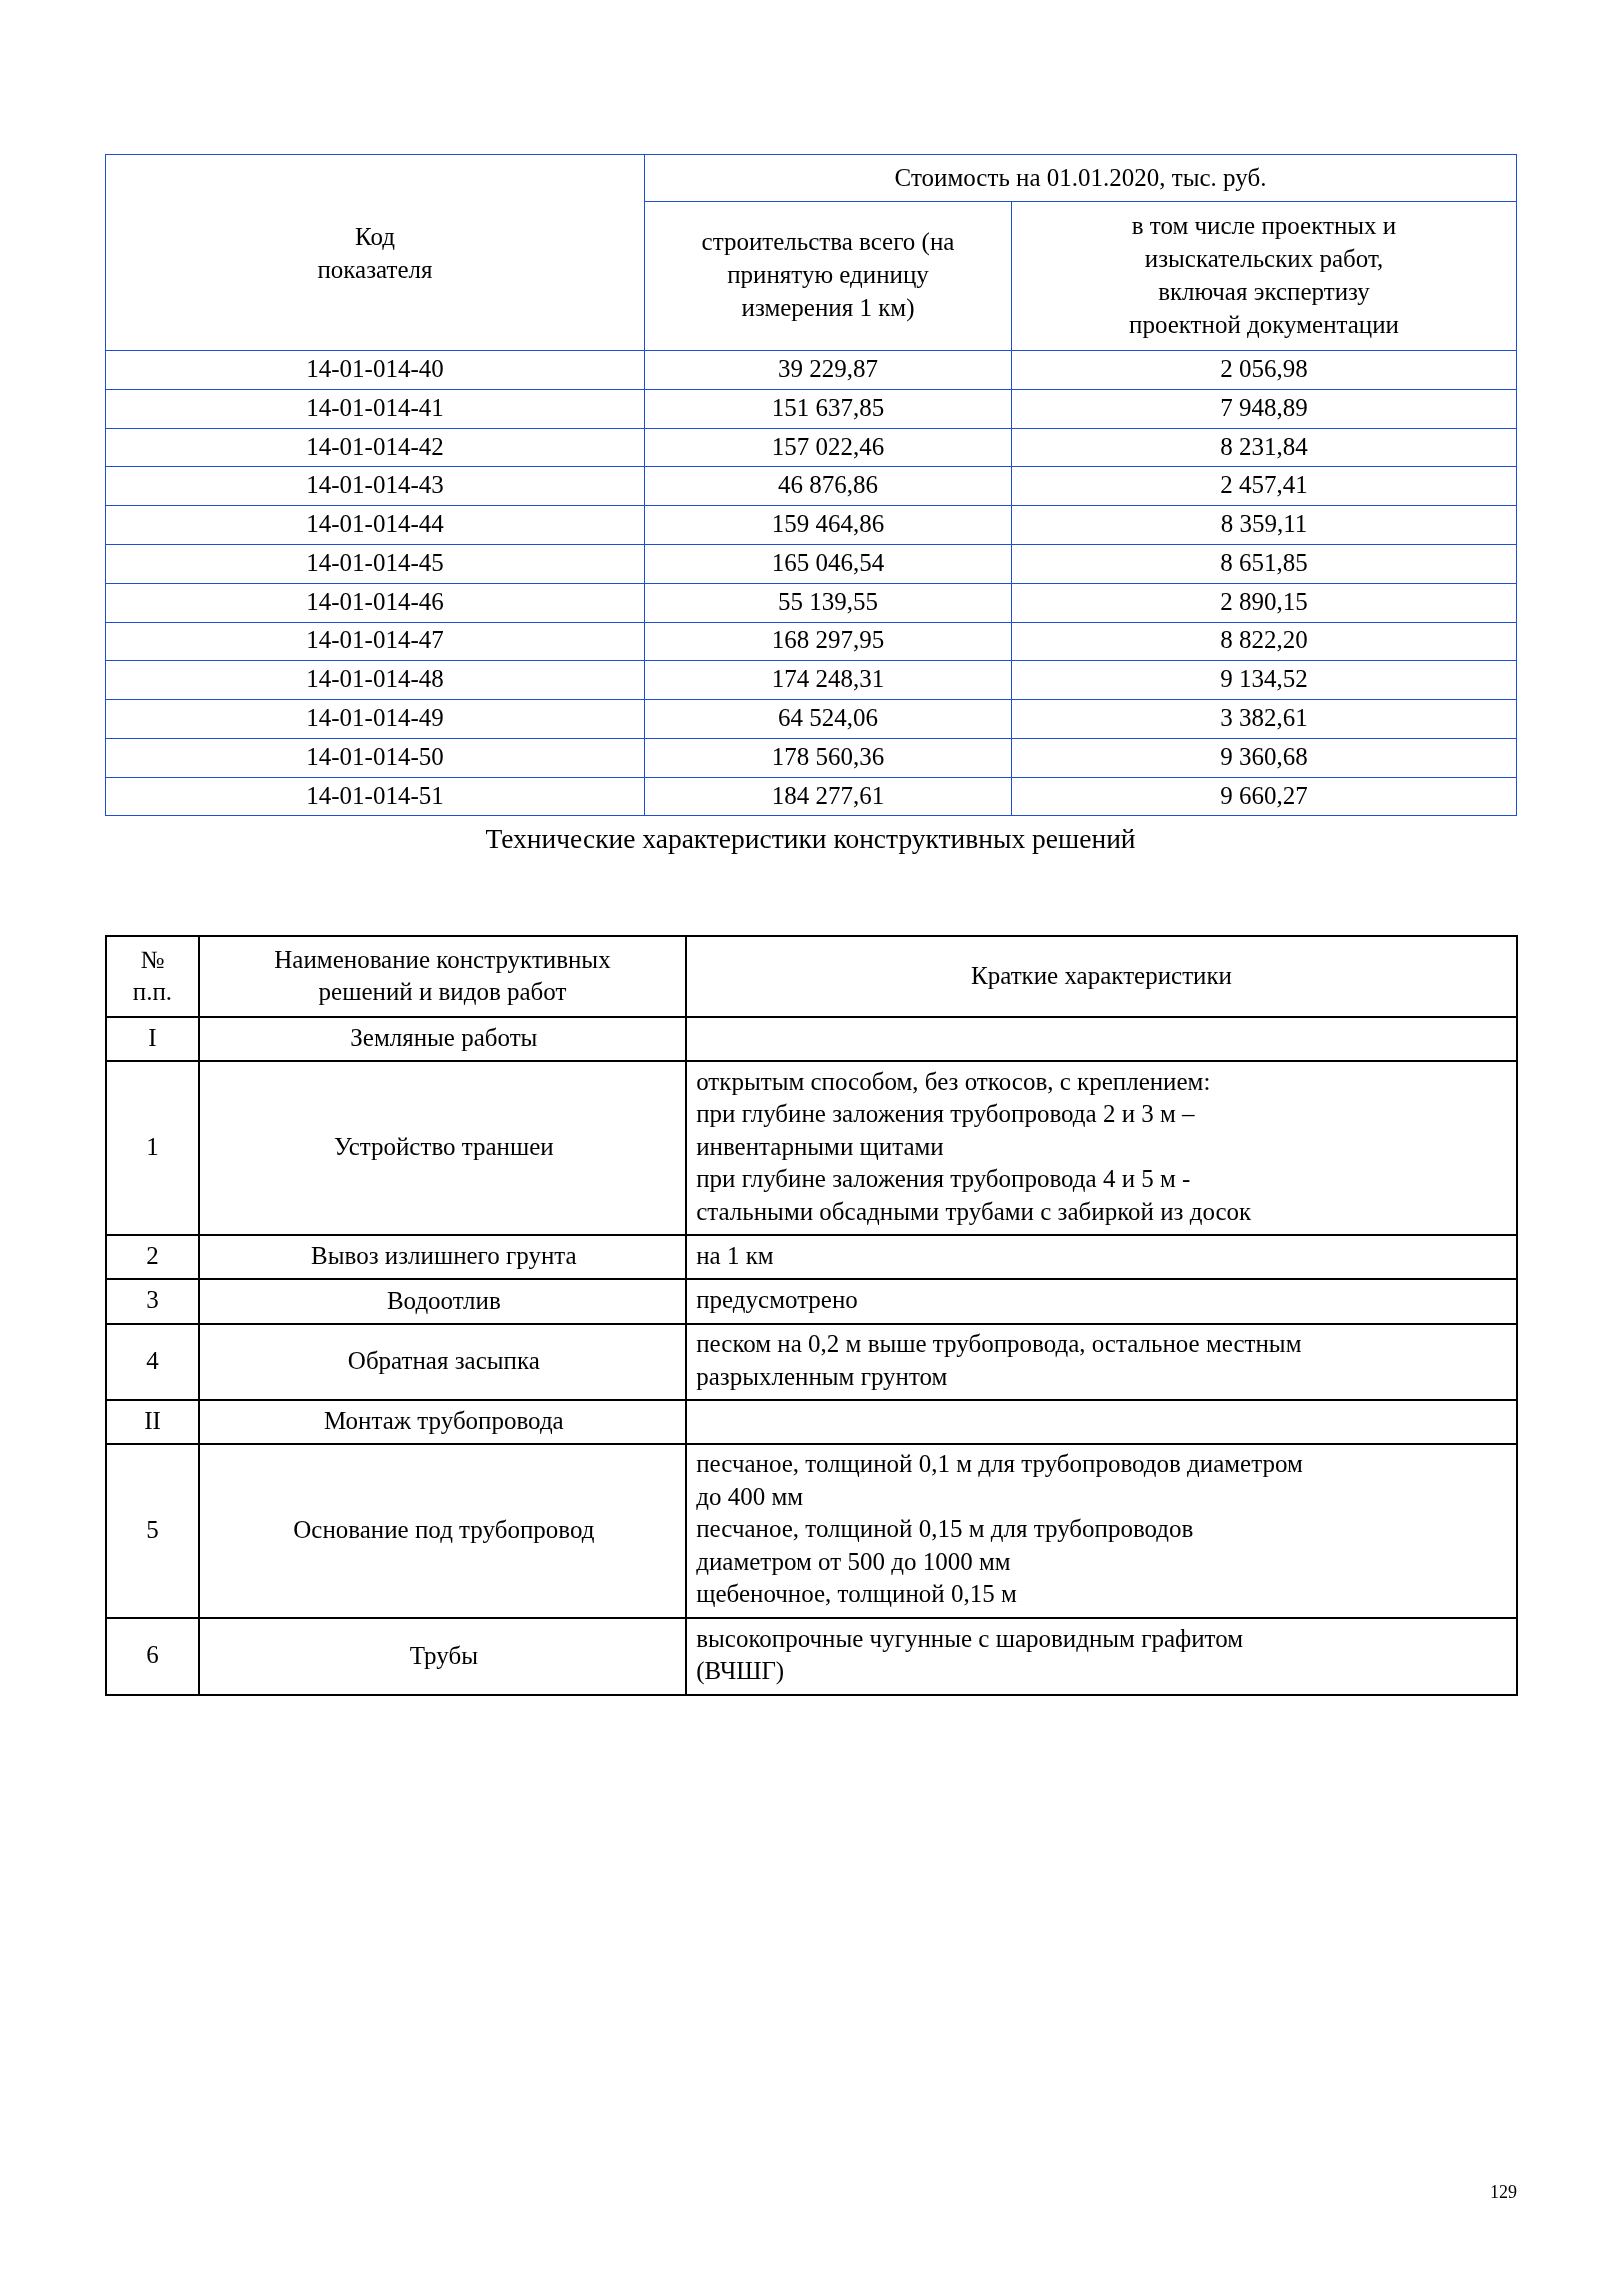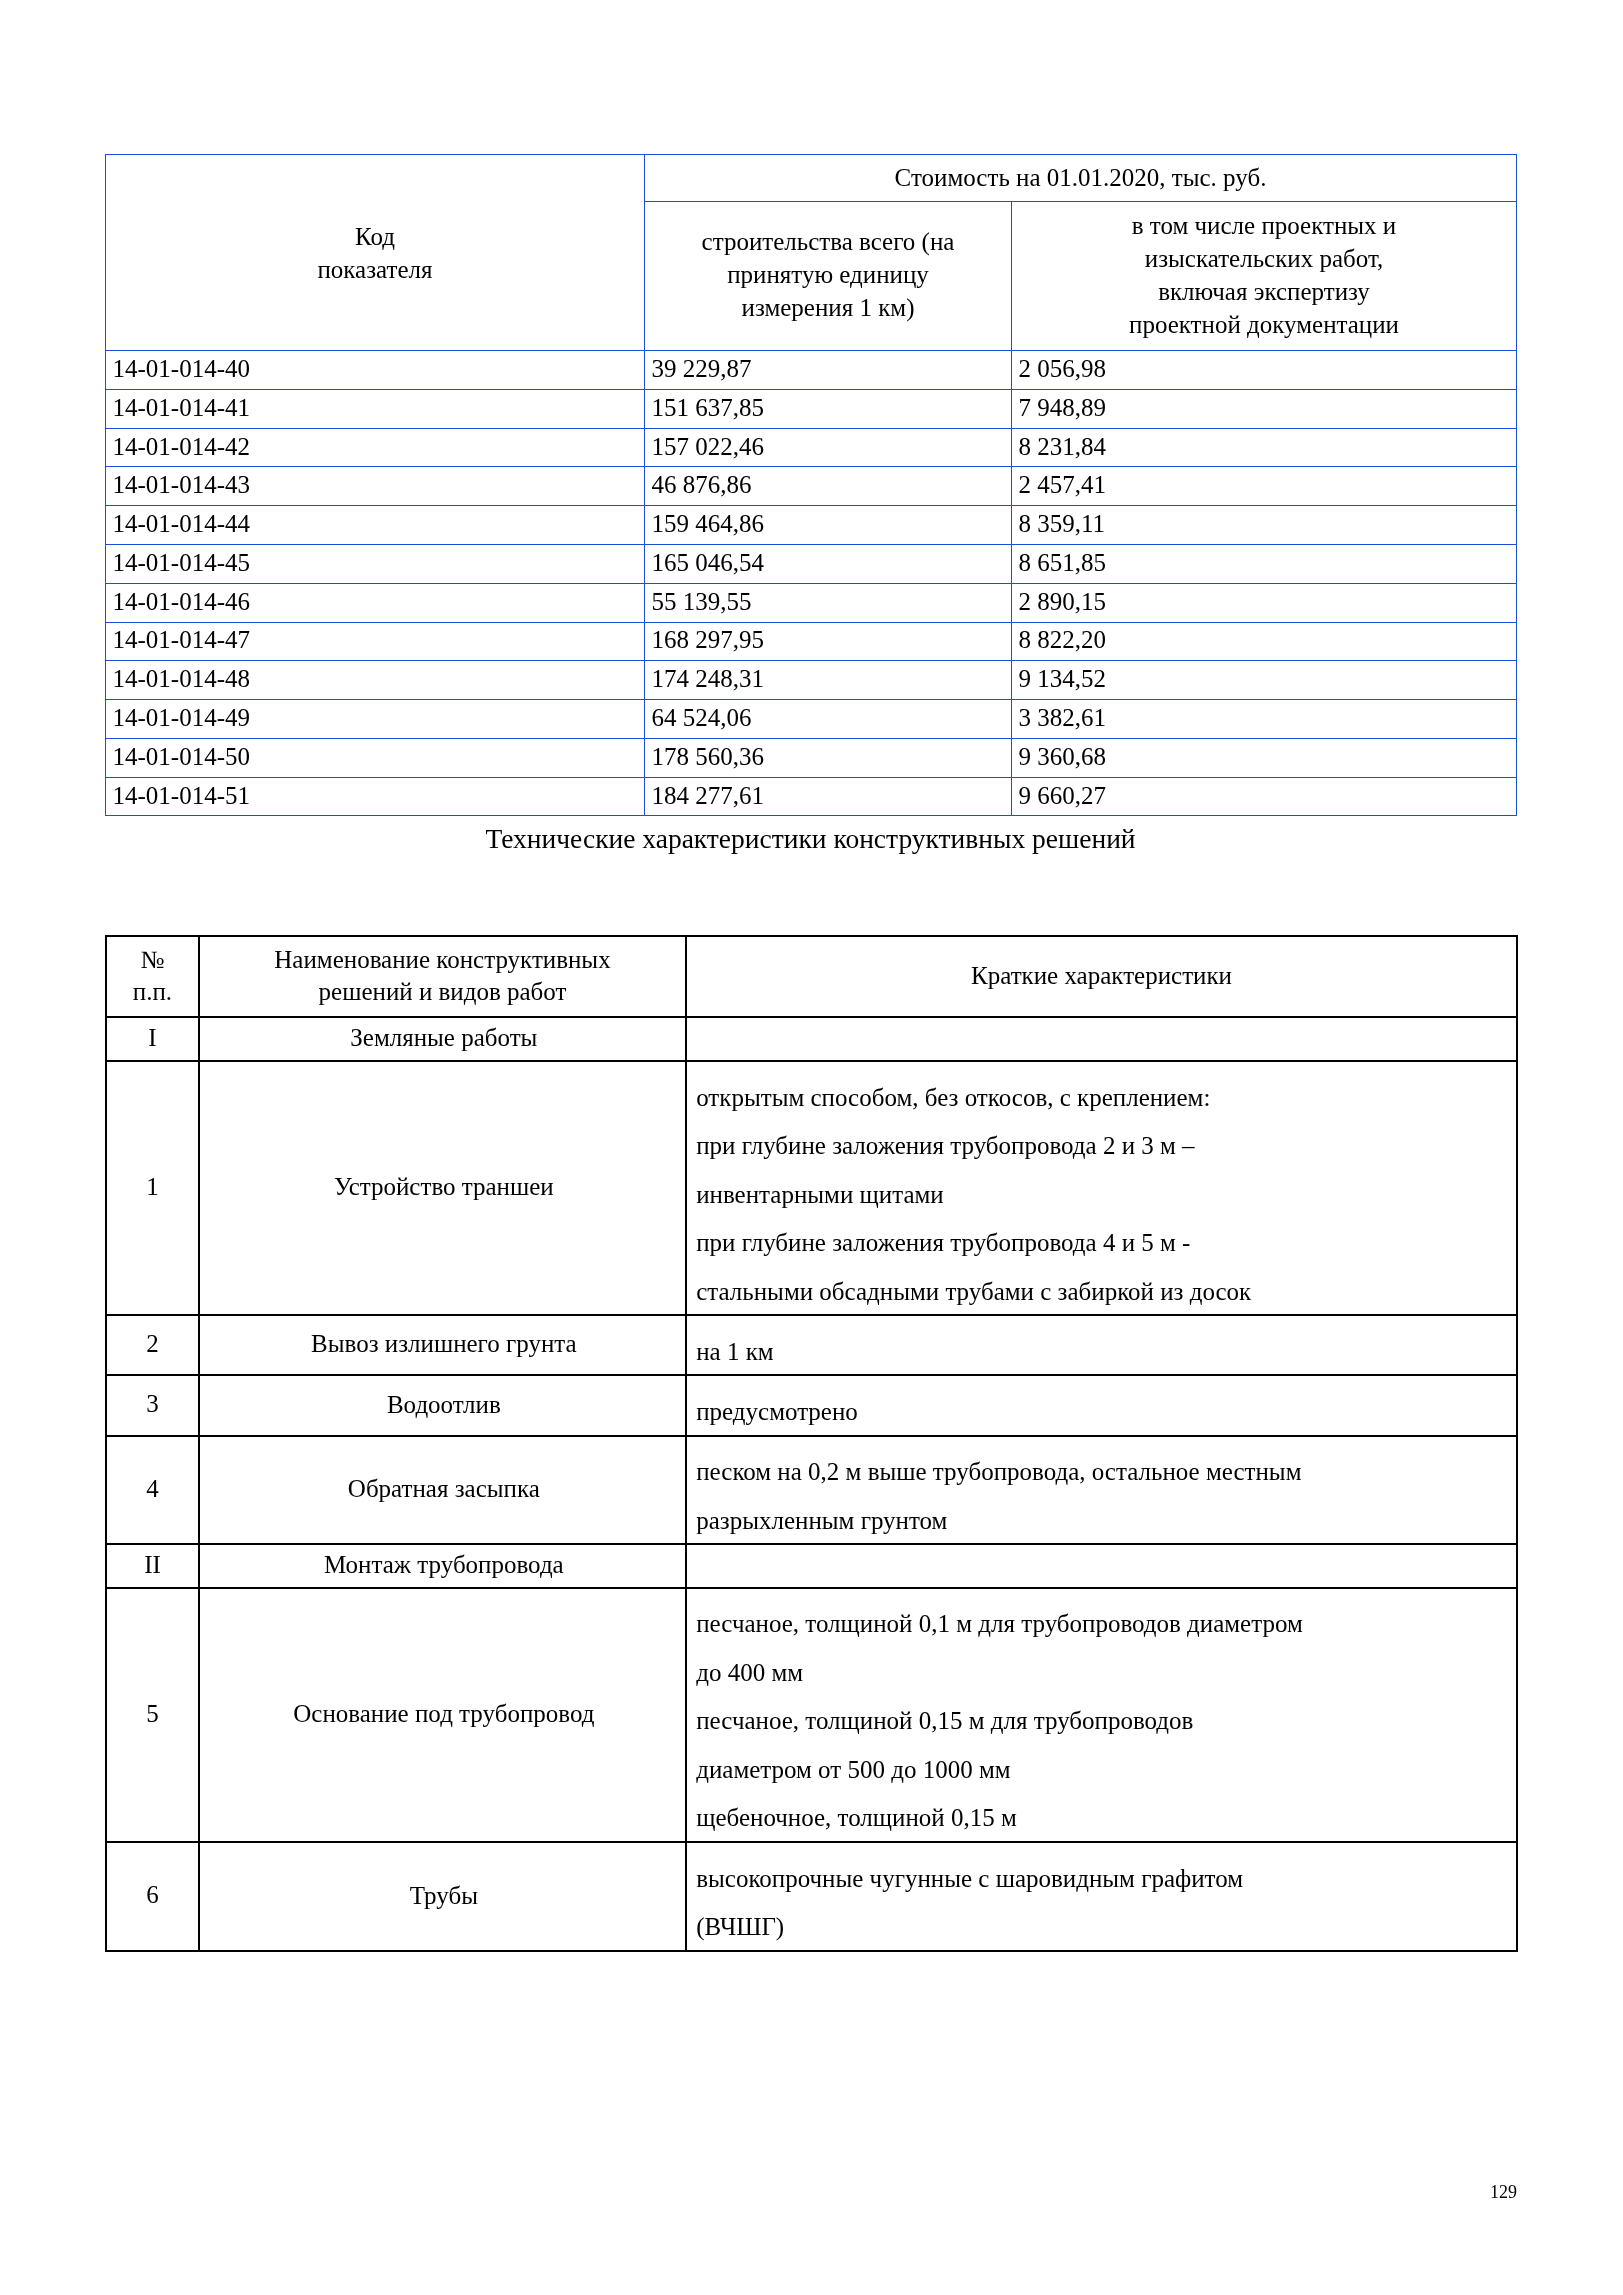--- a/index.html
+++ b/index.html
@@ -51,20 +51,21 @@
   .cost-table .hdr-cell {
     text-align: center;
     line-height: 1.32;
     padding: 6.5px 11.8px 9.2px;
   }
   .cost-table .hdr-code {
     text-align: center;
     line-height: 1.32;
   }
   .cost-table td.data {
+    text-align: center;
     padding: 3.9px 6.5px 5.9px;
     line-height: 1.12;
     border-radius: 6px;
   }
 
   
   .section-title {
     position: absolute;
     left: 105px;
     top: 821px;
@@ -110,21 +111,21 @@
   .tech-table td.name {
     text-align: center;
     padding: 3.9px 6.5px 5.9px 9.2px;
     line-height: 1.26;
   }
   .tech-table td.desc {
     text-align: left;
     padding: 3.9px 9.2px 5.9px 9.2px;
     line-height: 1.30;
   }
-  .desc-line { display: block; white-space: nowrap; margin-top: 16px; }
+  .desc-line { display: block; white-space: nowrap; }
 
   
   .page-number {
     position: absolute;
     left: 1414px;
     top: 2182px;
     width: 103px;
     text-align: right;
     font-size: 18px;
   }

